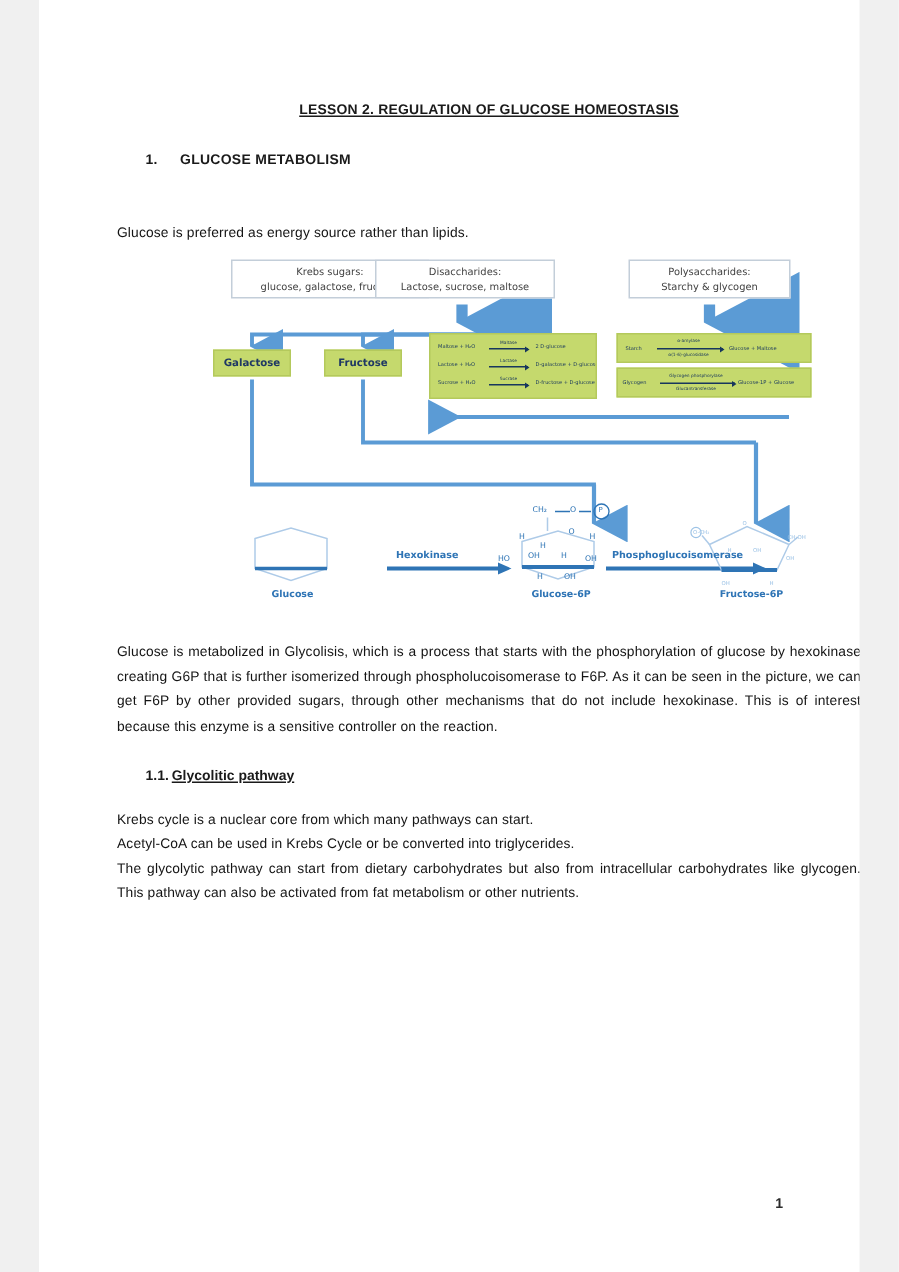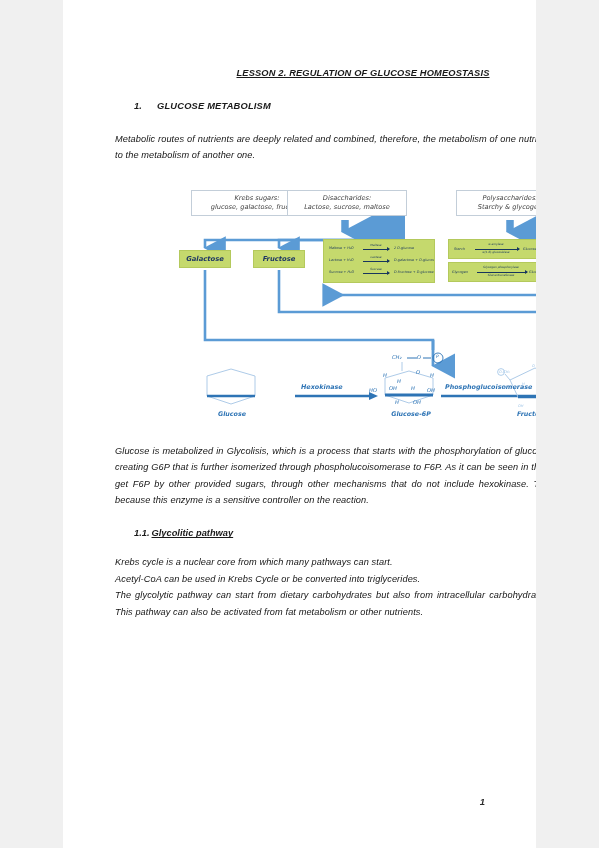--- a/index.html
+++ b/index.html
@@ -5,26 +5,25 @@
   html, body {
     margin: 0;
     padding: 0;
     background: #f0f0f0;
   }
   body {
     font-family: "Liberation Sans", sans-serif;
   }
   .page {
     position: relative;
-    width: 473px;
+    width: 547px;
     height: 848px;
     background: #ffffff;
     margin: 0 auto;
     overflow: hidden;
-    font-style: italic;
   }
   .doc-body {
     position: absolute;
     left: 52px;
     top: 0;
     width: 496px;
     height: 848px;
   }
 
   
@@ -183,23 +182,23 @@
 <div class="page">
   <div class="doc-body">
 
     <div class="doc-title">LESSON 2. REGULATION OF GLUCOSE HOMEOSTASIS</div>
 
     <div class="sec-num-heading">
       <span class="num">1.</span><span>GLUCOSE METABOLISM</span>
     </div>
 
     <div class="gap-20"></div>
-    <p class="para">Metabolic routes of nutrients are deeply related and combined, therefore, the metabolism of one nutrient will be related to the metabolism of another one.</p>
 
     <div class="gap-16"></div>
+    <p class="para">Glucose is preferred as energy source rather than lipids.</p>
 
     <div class="figure">
 
       <svg class="fig-layer" viewBox="0 0 440 240">
         <defs>
           <marker id="ah-down" markerWidth="9" markerHeight="9" refX="4.5" refY="8" orient="auto">
             <path d="M0,0 L9,0 L4.5,8.5 Z" fill="#5b9bd5"></path>
           </marker>
           <marker id="ah-left" markerWidth="9" markerHeight="9" refX="8" refY="4.5" orient="auto">
             <path d="M9,0 L9,9 L0.5,4.5 Z" fill="#5b9bd5"></path>

